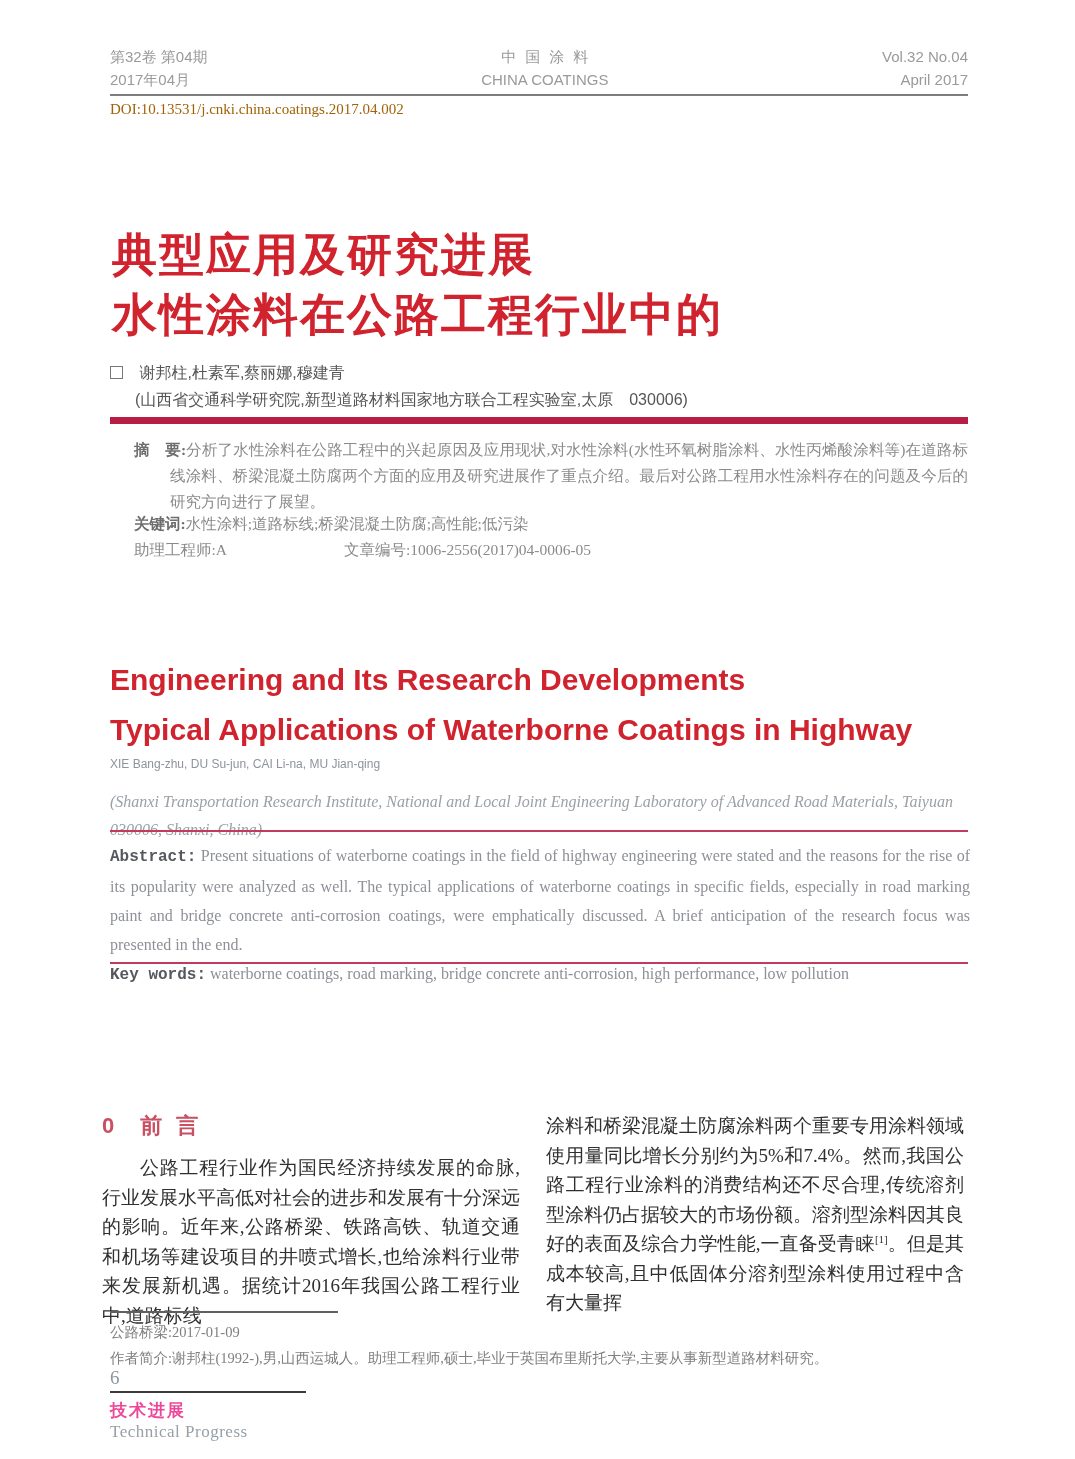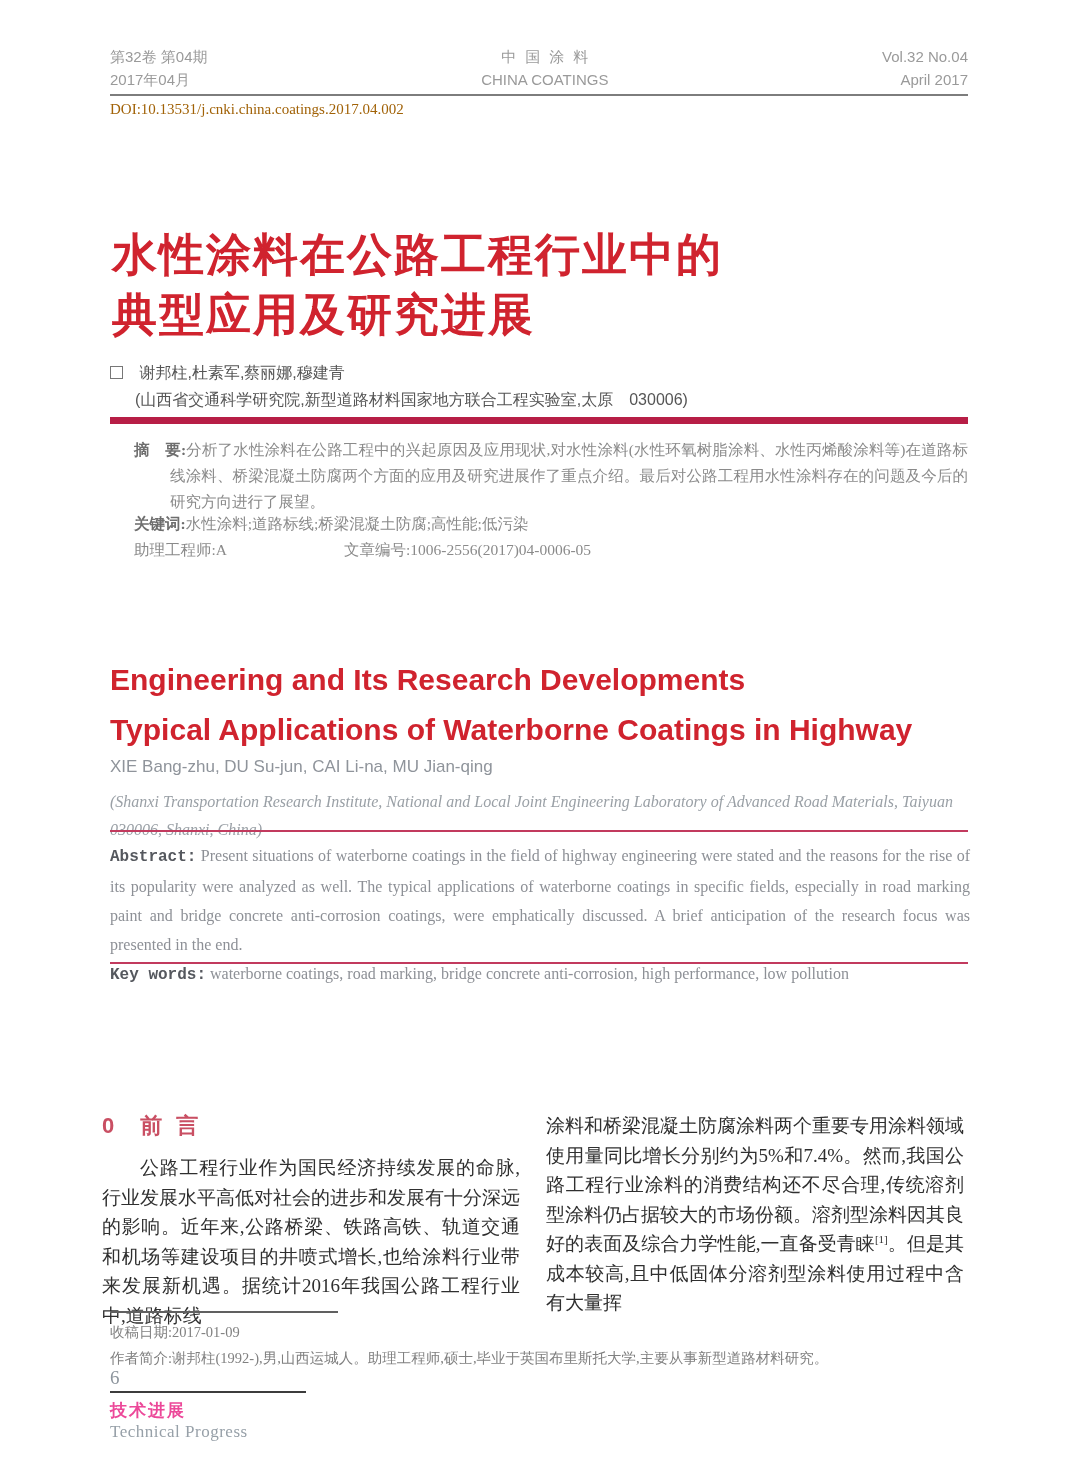--- a/index.html
+++ b/index.html
@@ -79,21 +79,21 @@
   
   .en-title {
     position: absolute; top: 646px; left: 110px; width: 860px;
     font-family: "Liberation Sans", "DejaVu Sans", sans-serif;
     font-weight: 700; font-size: 30px; line-height: 50px;
     color: #d0232e;
   }
   .en-authors {
     position: absolute; top: 748px; left: 110px;
     font-family: "Liberation Sans", "DejaVu Sans", sans-serif;
-    font-size: 17px; color: #8f949b;
+    font-size: 12px; color: #8f949b;
   }
   .en-affil {
     position: absolute; top: 779px; left: 110px; width: 860px;
     font-style: italic; font-size: 16px; line-height: 28px; color: #9aa0a6;
   }
   .thin-rule {
     position: absolute; left: 110px; width: 858px;
     border-top: 2px solid #c23a5e;
   }
   .rule-1 { top: 821px; }
@@ -154,22 +154,22 @@
     </div>
     <div class="mast-col right">
       <div>Vol.32  No.04</div>
       <div>April  2017</div>
     </div>
   </header>
   <div class="mast-rule"></div>
   <div class="doi">DOI:10.13531/j.cnki.china.coatings.2017.04.002</div>
 
   <h1 class="cn-title">
+    <span class="block">典型应用及研究进展</span>
     <span class="block">水性涂料在公路工程行业中的</span>
-    <span class="block">典型应用及研究进展</span>
   </h1>
 
   <div class="cn-authors">
     <span class="square-marker"></span>
     <span>谢邦柱,杜素军,蔡丽娜,穆建青</span>
   </div>
   <div class="cn-affil">(山西省交通科学研究院,新型道路材料国家地方联合工程实验室,太原　030006)</div>
 
   <div class="thick-rule"></div>
 
@@ -203,21 +203,21 @@
       <h3 class="sec-heading"><span>0</span><span class="sec-title">前言</span></h3>
       <p class="body-p indent">公路工程行业作为国民经济持续发展的命脉,行业发展水平高低对社会的进步和发展有十分深远的影响。近年来,公路桥梁、铁路高铁、轨道交通和机场等建设项目的井喷式增长,也给涂料行业带来发展新机遇。据统计2016年我国公路工程行业中,道路标线</p>
     </div>
     <div class="col col-right">
       <p class="body-p"><span>涂料和桥梁混凝土防腐涂料两个重要专用涂料领域使用量同比增长分别约为5%和7.4%。然而,我国公路工程行业涂料的消费结构还不尽合理,传统溶剂型涂料仍占据较大的市场份额。溶剂型涂料因其良好的表面及综合力学性能,一直备受青睐</span><sup>[1]</sup><span>。但是其成本较高,且中低固体分溶剂型涂料使用过程中含有大量挥</span></p>
     </div>
   </div>
 
   <div class="footnote">
     <div class="fn-rule"></div>
-    <p><span>收稿日期:</span><span>2017-01-09</span></p>
+    <p><span>公路桥梁:</span><span>2017-01-09</span></p>
     <p><span>作者简介:</span><span>谢邦柱(1992-),男,山西运城人。助理工程师,硕士,毕业于英国布里斯托大学,主要从事新型道路材料研究。</span></p>
   </div>
 
   <div class="pagefoot">
     <div class="pf-num">6</div>
     <div class="pf-rule"></div>
     <div class="pf-cn">技术进展</div>
     <div class="pf-en">Technical Progress</div>
   </div>
 

